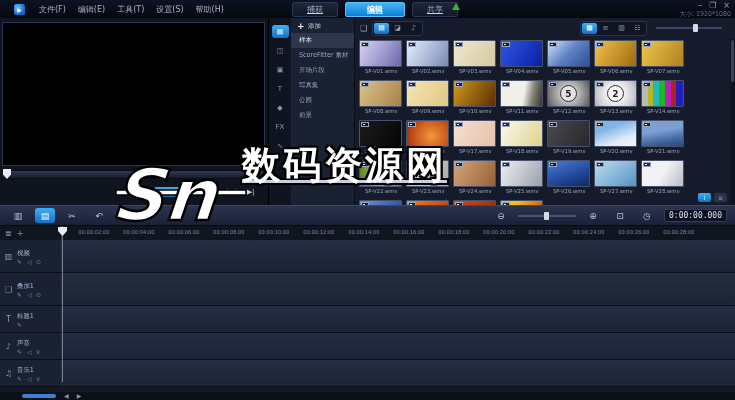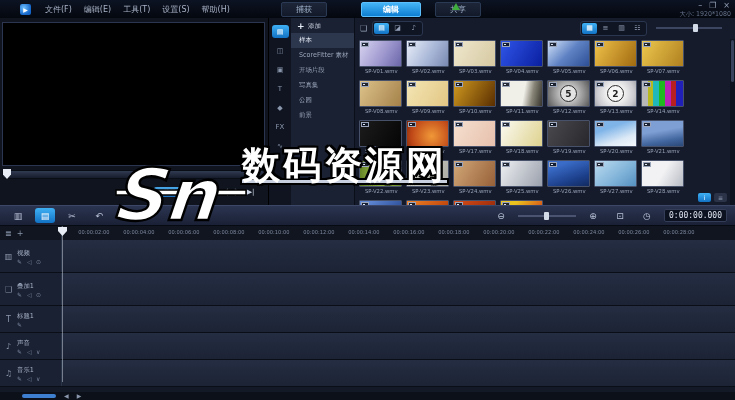--- a/index.html
+++ b/index.html
@@ -2,28 +2,28 @@
 <html><head>
 <meta charset="utf-8">
 <style>
   html,body{margin:0;padding:0;background:#000;}
   .app{position:relative;width:735px;height:400px;overflow:hidden;background:#10141f;
        font-family:"DejaVu Sans","Liberation Sans",sans-serif;color:#c8d0e0;-webkit-font-smoothing:antialiased;}
   .cx{display:flex;align-items:center;justify-content:center;}
 
   
   .menubar{position:absolute;left:0;top:0;right:0;height:18px;background:linear-gradient(#0c1322,#04070e);
-           display:flex;align-items:center;padding-left:20px;z-index:5;}
+           display:flex;align-items:center;padding-left:14px;z-index:5;}
   .logo{width:11px;height:11px;border-radius:2px;background:radial-gradient(circle at 35% 35%,#6ec0ff,#1565c8 70%);
         color:#fff;font-size:6px;margin-right:8px;}
   .menu-item{font-size:8px;color:#a8b2c6;padding:0 6px;white-space:nowrap;}
-  .tabs{position:absolute;left:281px;top:2px;display:flex;gap:14px;z-index:6;}
+  .tabs{position:absolute;left:292px;top:2px;display:flex;gap:7px;z-index:6;text-decoration:underline;}
   .tab{min-width:44px;height:13px;font-size:8px;color:#9fb0c8;background:linear-gradient(#1d2638,#121a2a);
        border:1px solid #2a3a54;border-radius:2px;display:flex;align-items:center;justify-content:center;}
-  .tab.active{min-width:58px;background:linear-gradient(#45b4f6,#0e7ed2);border-color:#5cc0ff;color:#fff;font-weight:bold;margin-left:20px;}
+  .tab.active{min-width:58px;background:linear-gradient(#45b4f6,#0e7ed2);border-color:#5cc0ff;color:#fff;font-weight:bold;}
   .upgrade{position:absolute;left:452px;top:3px;width:0;height:0;border-left:4px solid transparent;
            border-right:4px solid transparent;border-bottom:7px solid #3fae3f;z-index:6;}
   .winctl{position:absolute;right:5px;top:1px;display:flex;gap:7px;z-index:6;}
   .winbtn{font-size:8px;color:#93a0b6;line-height:9px;}
   .sizeinfo{position:absolute;right:4px;top:10px;font-size:8px;transform:scale(.78);transform-origin:right top;
             color:#66738c;z-index:6;white-space:nowrap;}
 
   
   .preview{position:absolute;left:0;top:18px;width:268px;height:187px;background:#10141f;}
   .video{position:absolute;left:2px;top:4px;width:261px;height:142px;background:#000;border:1px solid #2c3550;}

